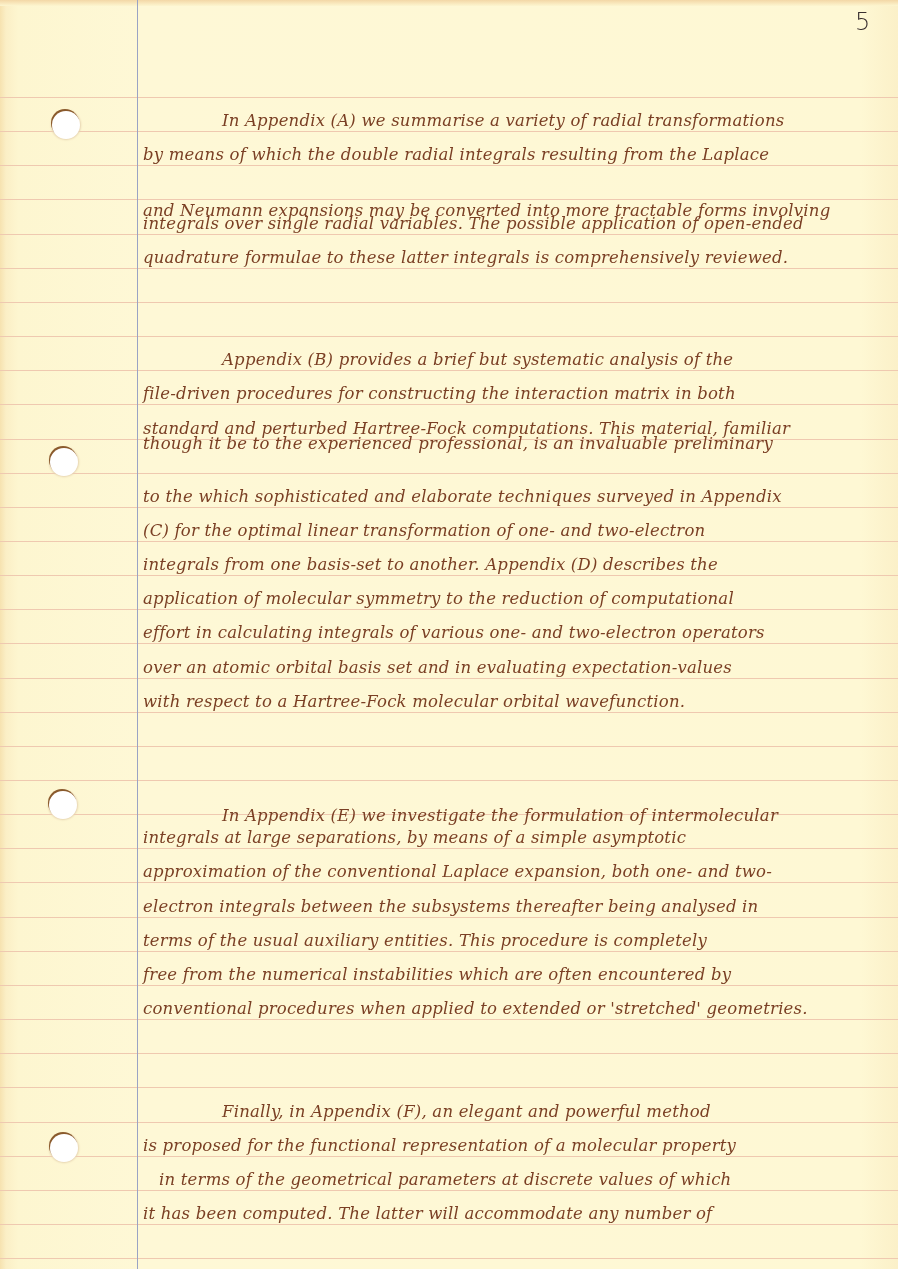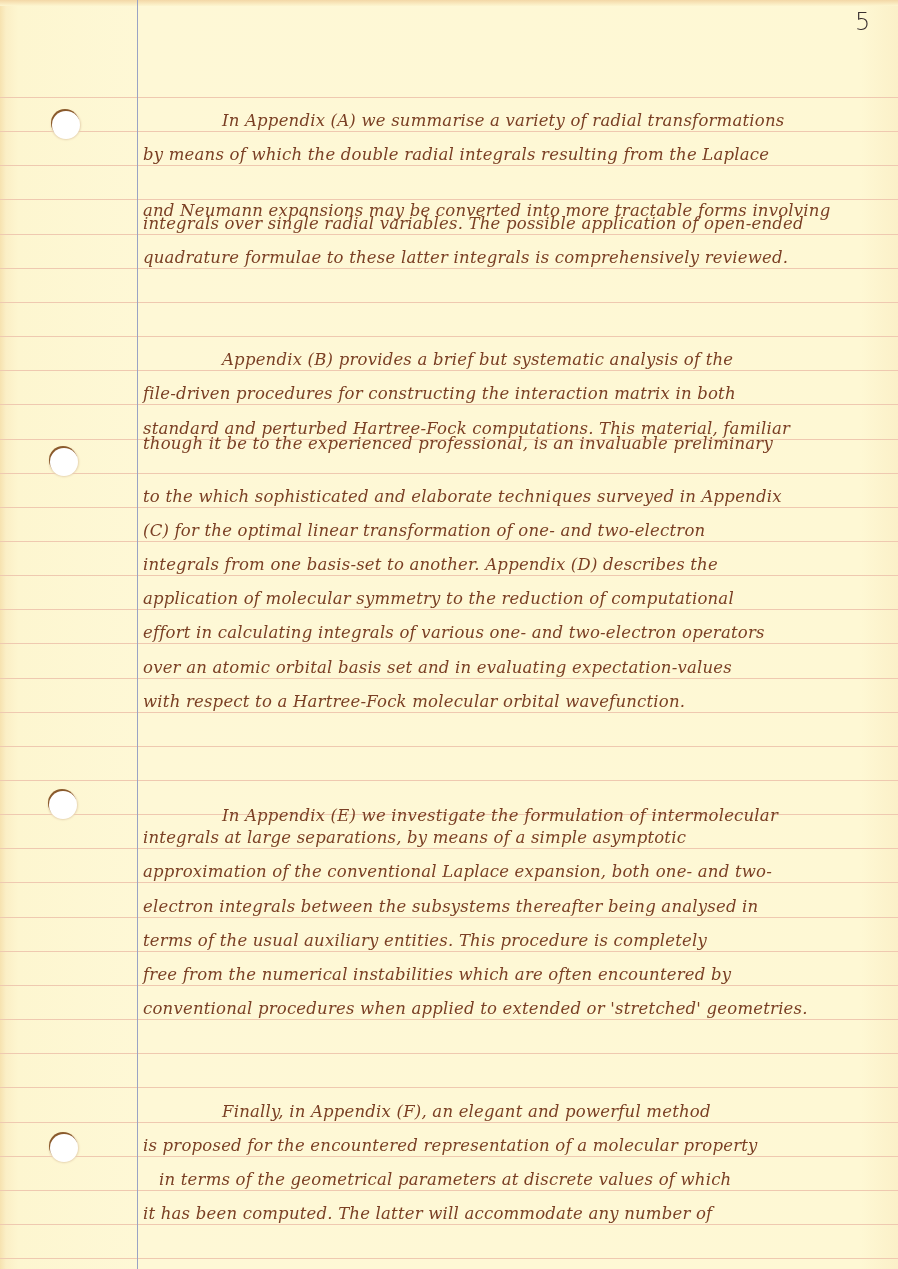--- a/index.html
+++ b/index.html
@@ -109,18 +109,18 @@
       <div class="line" style="top: 828px;">integrals at large separations, by means of a simple asymptotic</div>
       <div class="line" style="top: 862px;">approximation of the conventional Laplace expansion, both one- and two-</div>
       <div class="line" style="top: 897px;">electron integrals between the subsystems thereafter being analysed in</div>
       <div class="line" style="top: 931px;">terms of the usual auxiliary entities. This procedure is completely</div>
       <div class="line" style="top: 965px;">free from the numerical instabilities which are often encountered by</div>
       <div class="line" style="top: 999px;">conventional procedures when applied to extended or 'stretched' geometries.</div>
     </div>
 
     <div>
       <div class="line indent" style="top: 1102px;">Finally, in Appendix (F), an elegant and powerful method</div>
-      <div class="line" style="top: 1136px;">is proposed for the encountered representation of a molecular property</div>
+      <div class="line" style="top: 1136px;">is proposed for the functional representation of a molecular property</div>
       <div class="line" style="top: 1170px; margin-left: 16px;">in terms of the geometrical parameters at discrete values of which</div>
       <div class="line" style="top: 1204px;">it has been computed. The latter will accommodate any number of</div>
     </div>
   </div>
 </div>
 
 </body></html>

